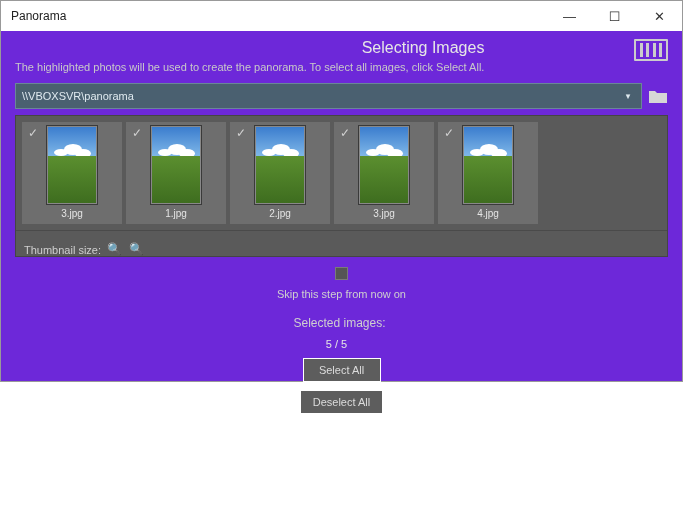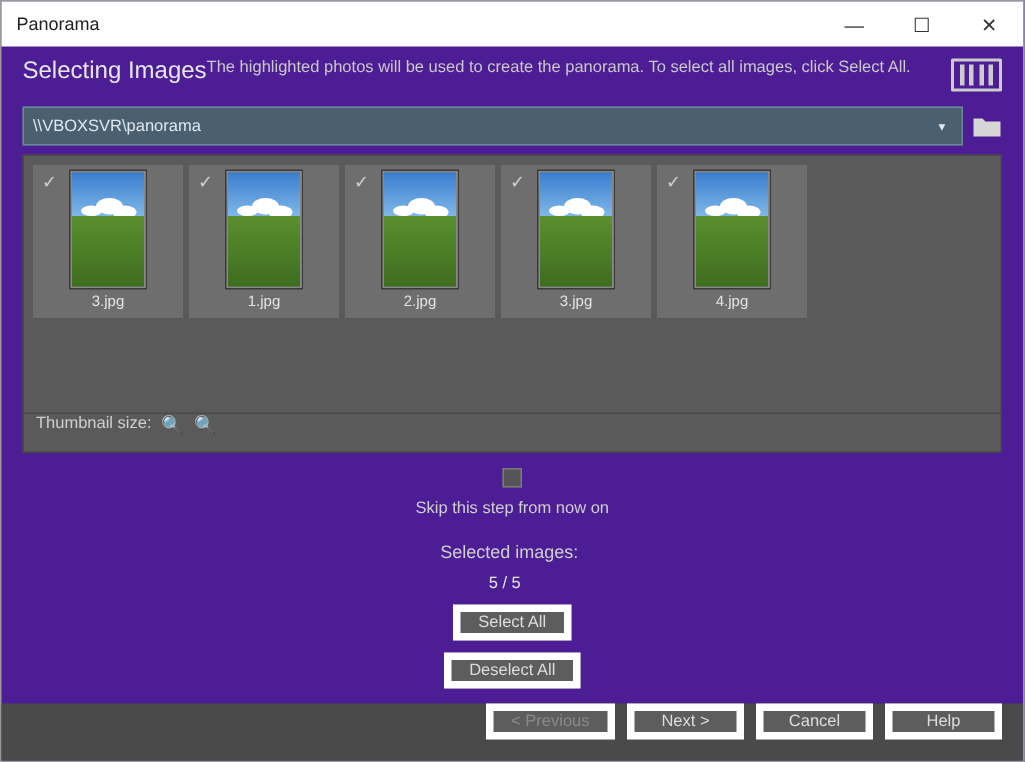--- a/index.html
+++ b/index.html
@@ -1,50 +1,50 @@
 <!DOCTYPE html>
 <html><head>
 <meta charset="utf-8">
 <style>
   * { box-sizing: border-box; margin: 0; padding: 0; font-family: "Segoe UI", Arial, sans-serif; }
   html, body { width: 683px; height: 508px; overflow: hidden; }
-  .window { width: 683px; height: 508px; background: #4c1d95; display: flex; flex-direction: column; border: 1px solid #999; }
+  .window { width: 683px; height: 382px; background: #6d28d9; display: flex; flex-direction: column; border: 1px solid #999; }
   .titlebar { height: 30px; background: #fff; display: flex; align-items: center; padding-left: 10px; font-size: 12px; color: #222; }
   .titlebar-spacer { flex: 1; }
   .titlebar-btn { width: 45px; height: 30px; display: flex; align-items: center; justify-content: center; font-size: 13px; color: #333; }
   .header { display: flex; align-items: flex-start; justify-content: space-between; padding: 8px 14px 10px 14px; }
-  .header-left { display: flex; flex-direction: row; }
+  .header-left { display: flex; flex-direction: column; align-items: flex-end; }
   .header-title { font-size: 16px; color: #e6e6e6; margin-bottom: 4px; font-weight: normal; }
   .header-sub { font-size: 11px; color: #c9c9c9; }
   .filmstrip-icon { width: 34px; height: 22px; border: 2px solid #ccc; border-radius: 1px; display: flex; align-items: center; justify-content: space-around; padding: 0 2px; }
   .filmstrip-icon .s { width: 3px; height: 14px; background: #ccc; }
   .path-row { display: flex; align-items: center; padding: 0 14px 6px 14px; gap: 6px; }
   .path-input { flex: 1; height: 22px; background: #4a6070; border: 1px solid #6a8698; color: #dfe9ef; font-size: 11px; padding: 12px 6px; display: flex; align-items: center; justify-content: space-between; }
   .path-dd { width: 14px; height: 14px; display:flex;align-items:center;justify-content:center;color:#dfe9ef;font-size:9px; }
   .folder-icon { width: 20px; height: 16px; display:flex;align-items:flex-end; }
   .folder-icon svg { width:20px; height:16px; }
   .main-panel { margin: 0 14px; background: #5a5a5a; border: 1px solid #454545; height: 300px; display: flex; flex-direction: column; }
   .thumb-area { flex: 1; padding: 6px; display: flex; flex-wrap: wrap; gap: 4px; align-content: flex-start; }
   .thumb { width: 100px; height: 102px; background: #6a6a6a; display: flex; flex-direction: column; align-items: center; padding: 4px 0 2px 0; position:relative; }
   .thumb.selected { background: #6e6e6e; }
   .check { position:absolute; top:4px; left:6px; color:#d0d0d0; font-size:12px; }
   .img { width: 50px; height: 78px; border:1px solid #888; box-shadow:0 0 0 1px #3a3a3a; display:flex;flex-direction:column; }
   .sky { flex: 0 0 38%; background: linear-gradient(#3b7dce,#7fb7e8); position:relative; overflow:hidden;}
   .sky::after{content:"";position:absolute;bottom:0;left:6px;width:14px;height:7px;background:#fff;border-radius:50%;box-shadow:12px -3px 0 2px #fff, 22px 1px 0 1px #fff;}
   .grass { flex:1; background: linear-gradient(#5b8f2f,#3e6d1f); }
   .fname { font-size: 10px; color:#e4e4e4; margin-top:4px; }
-  .thumb-footer { height: 26px; border-top:1px solid #4a4a4a; display:flex;align-items:flex-start;padding:0 8px;font-size:11px;color:#cfcfcf;gap:6px;}
+  .thumb-footer { height: 26px; border-top:1px solid #4a4a4a; display:flex;align-items:flex-end;padding:0 8px;font-size:11px;color:#cfcfcf;gap:6px;}
   .zoom-btn { color:#cfcfcf; font-size:12px; width:16px; text-align:center; }
   .below-row { display:flex; align-items:center; padding: 10px 14px; gap: 8px; flex-direction: column; }
   .chk { width:13px; height:13px; border:1px solid #7a7a7a; background:#555; }
   .chk-label { font-size:11px; color:#cfcfcf; }
   .spacer { flex:1; }
   .sel-label { font-size:12px; color:#cfcfcf; margin-right:4px;}
   .sel-count { font-size:11px; color:#e4e4e4; margin-right:10px;}
-  .btn { height:24px; min-width:78px; padding:0 12px; background:#5d5d5d; border:5px solid #ffffff; color:#dcdcdc; font-size:11px; display:flex;align-items:center;justify-content:center;}
+  .btn { height:24px; min-width:78px; padding:0 12px; background:#5d5d5d; border:1px solid #ffffff; color:#dcdcdc; font-size:11px; display:flex;align-items:center;justify-content:center;}
   .btn.disabled{color:#8a8a8a;}
   .footer { flex:1; display:flex; align-items:flex-end; justify-content:flex-end; padding: 0 14px 14px 14px; gap:8px; background:#4a4a4a;}
 </style>
 </head>
 <body>
 
 <div class="window">
 
   <div class="titlebar">
     <span>Panorama</span>
@@ -132,20 +132,14 @@
   <div class="below-row">
     <div class="chk"></div>
     <span class="chk-label">Skip this step from now on</span>
     <div class="spacer"></div>
     <span class="sel-label">Selected images:</span>
     <span class="sel-count">5 / 5</span>
     <div class="btn">Select All</div>
     <div class="btn">Deselect All</div>
   </div>
 
-  <div class="footer">
-    <div class="btn disabled">&lt; Previous</div>
-    <div class="btn">Next &gt;</div>
-    <div class="btn">Cancel</div>
-    <div class="btn">Help</div>
-  </div>
 
 </div>
 
 </body></html>

